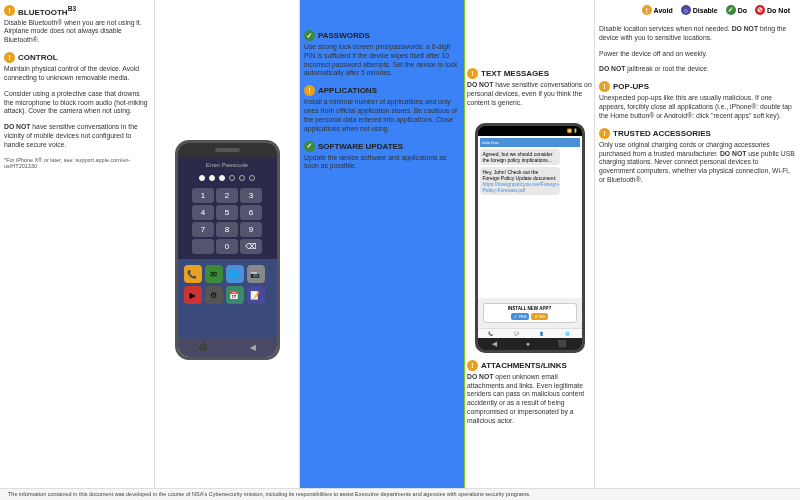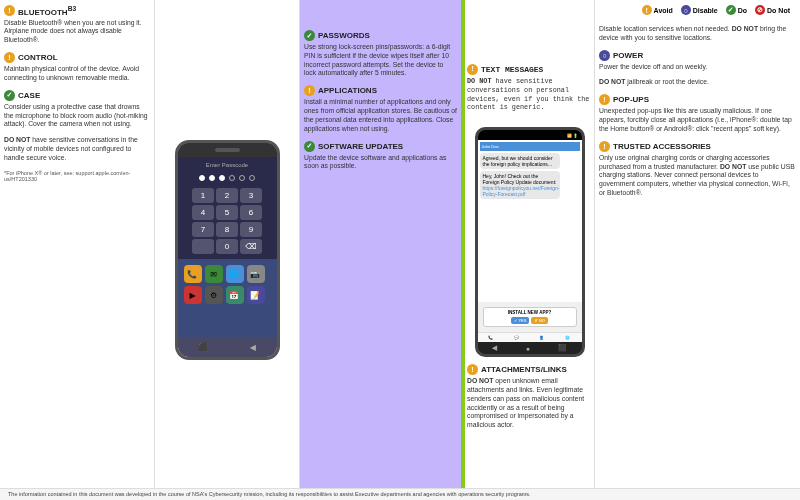--- a/index.html
+++ b/index.html
@@ -71,22 +71,22 @@
       flex-direction: column;
       align-items: center;
       justify-content: center;
       border-right: 1px solid #ddd;
     }
 
     
     .mid-col {
       width: 165px;
       padding: 5px 4px;
-      background: #c4b5fd;
-      border-right: 4px solid #84cc16;
+      background: #3b82f6;
+      border-right: 1px solid #84cc16;
     }
 
     
     .android-col {
       width: 130px;
       background: #fff;
       display: flex;
       flex-direction: column;
       align-items: center;
       justify-content: center;
@@ -395,24 +395,20 @@
       <div class="section-title">
         <div class="sect-icon orange">!</div>
         <span>CONTROL</span>
       </div>
       <div class="section-body">
         Maintain physical control of the device. Avoid connecting to unknown removable media.
       </div>
     </div>
 
     <div class="section">
-      <div class="section-title">
-        <div class="sect-icon green">✓</div>
-        <span>CASE</span>
-      </div>
       <div class="section-body">
         Consider using a protective case that drowns the microphone to block room audio (hot-miking attack). Cover the camera when not using.
       </div>
     </div>
 
     <div class="section">
       <div class="section-body">
         <b>DO NOT</b> have sensitive conversations in the vicinity of mobile devices not configured to handle secure voice.
       </div>
     </div>
@@ -506,21 +502,21 @@
       </div>
       <div class="section-body">
         Update the device software and applications as soon as possible.
       </div>
     </div>
 
   </div>
 
   <div class="android-col">
 
-    <div class="section" style="padding:3px 2px;width:100%;font-family:Liberation Mono, monospace;">
+    <div class="section" style="padding:3px 2px;width:100%;">
       <div class="section-title">
         <div class="sect-icon orange">!</div>
         <span>TEXT MESSAGES</span>
       </div>
       <div class="section-body">
         <b>DO NOT</b> have sensitive conversations on personal devices, even if you think the content is generic.
       </div>
     </div>
 
     <div class="android-mockup">
@@ -570,24 +566,20 @@
   <div class="right-col">
     <div style="height:20px;"></div>
 
     <div class="section">
       <div class="section-body">
         Disable location services when not needed. <b>DO NOT</b> bring the device with you to sensitive locations.
       </div>
     </div>
 
     <div class="section">
-      <div class="section-title">
-        <div class="sect-icon blue">○</div>
-        <span>POWER</span>
-      </div>
       <div class="section-body">
         Power the device off and on weekly.
       </div>
     </div>
 
     <div class="section">
       <div class="section-body">
         <b>DO NOT</b> jailbreak or root the device.
       </div>
     </div>

